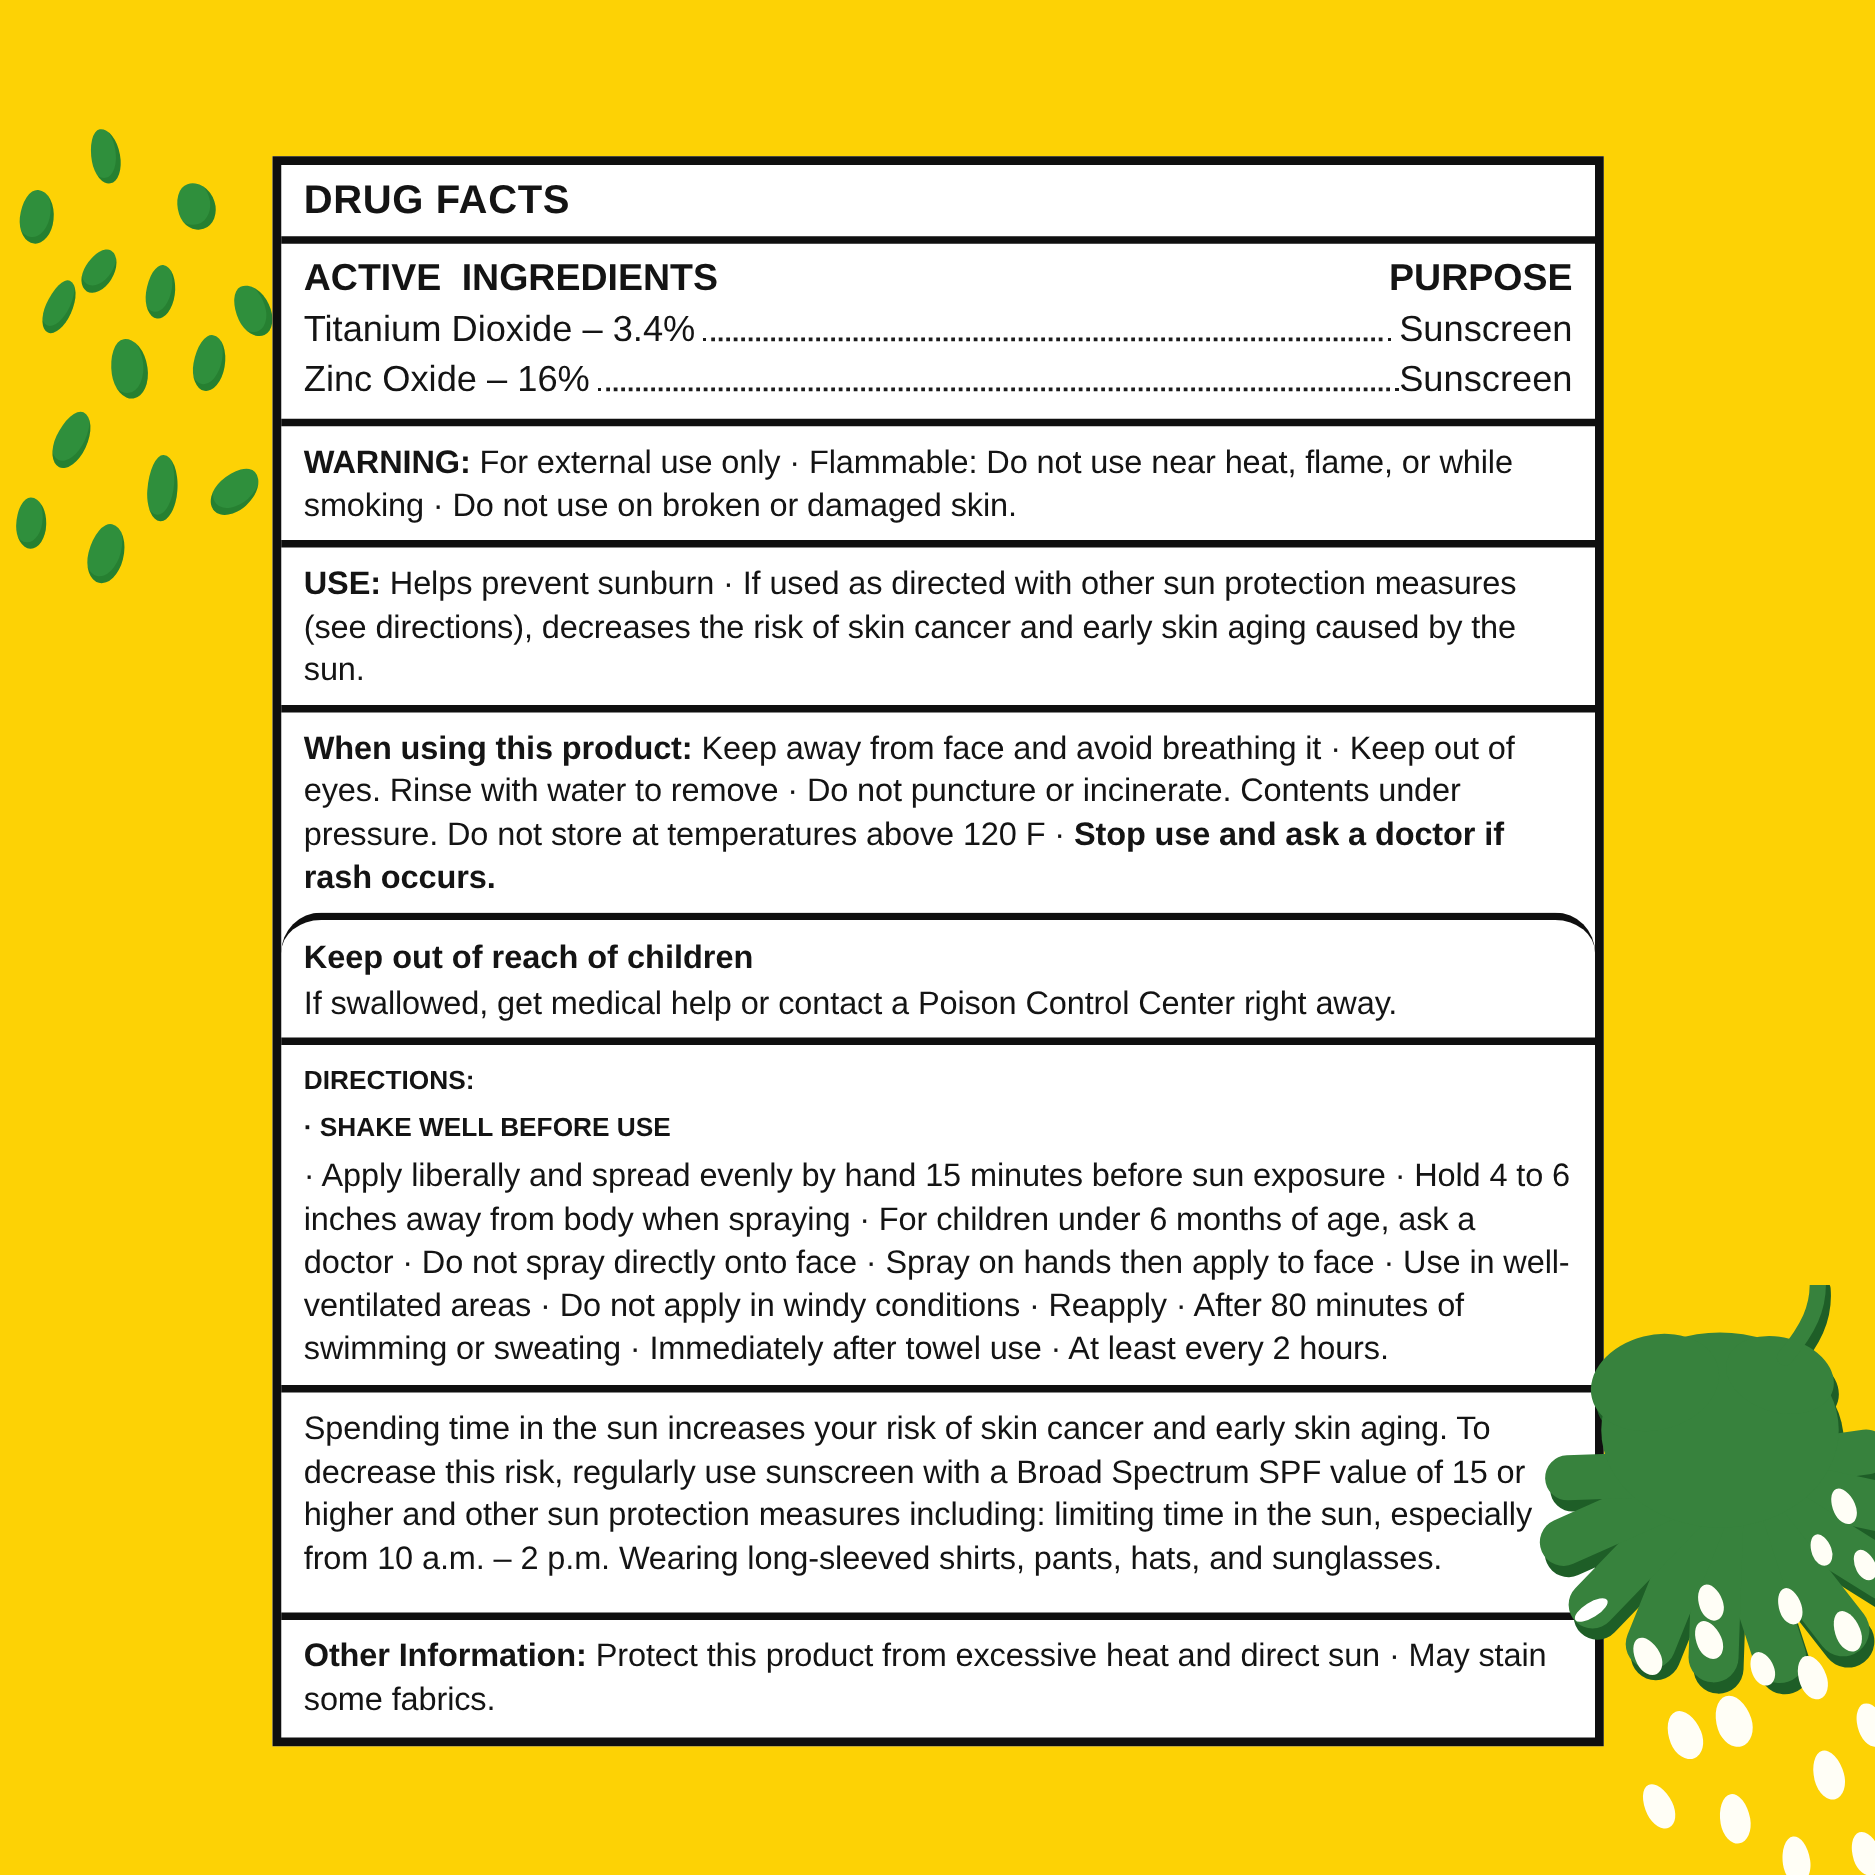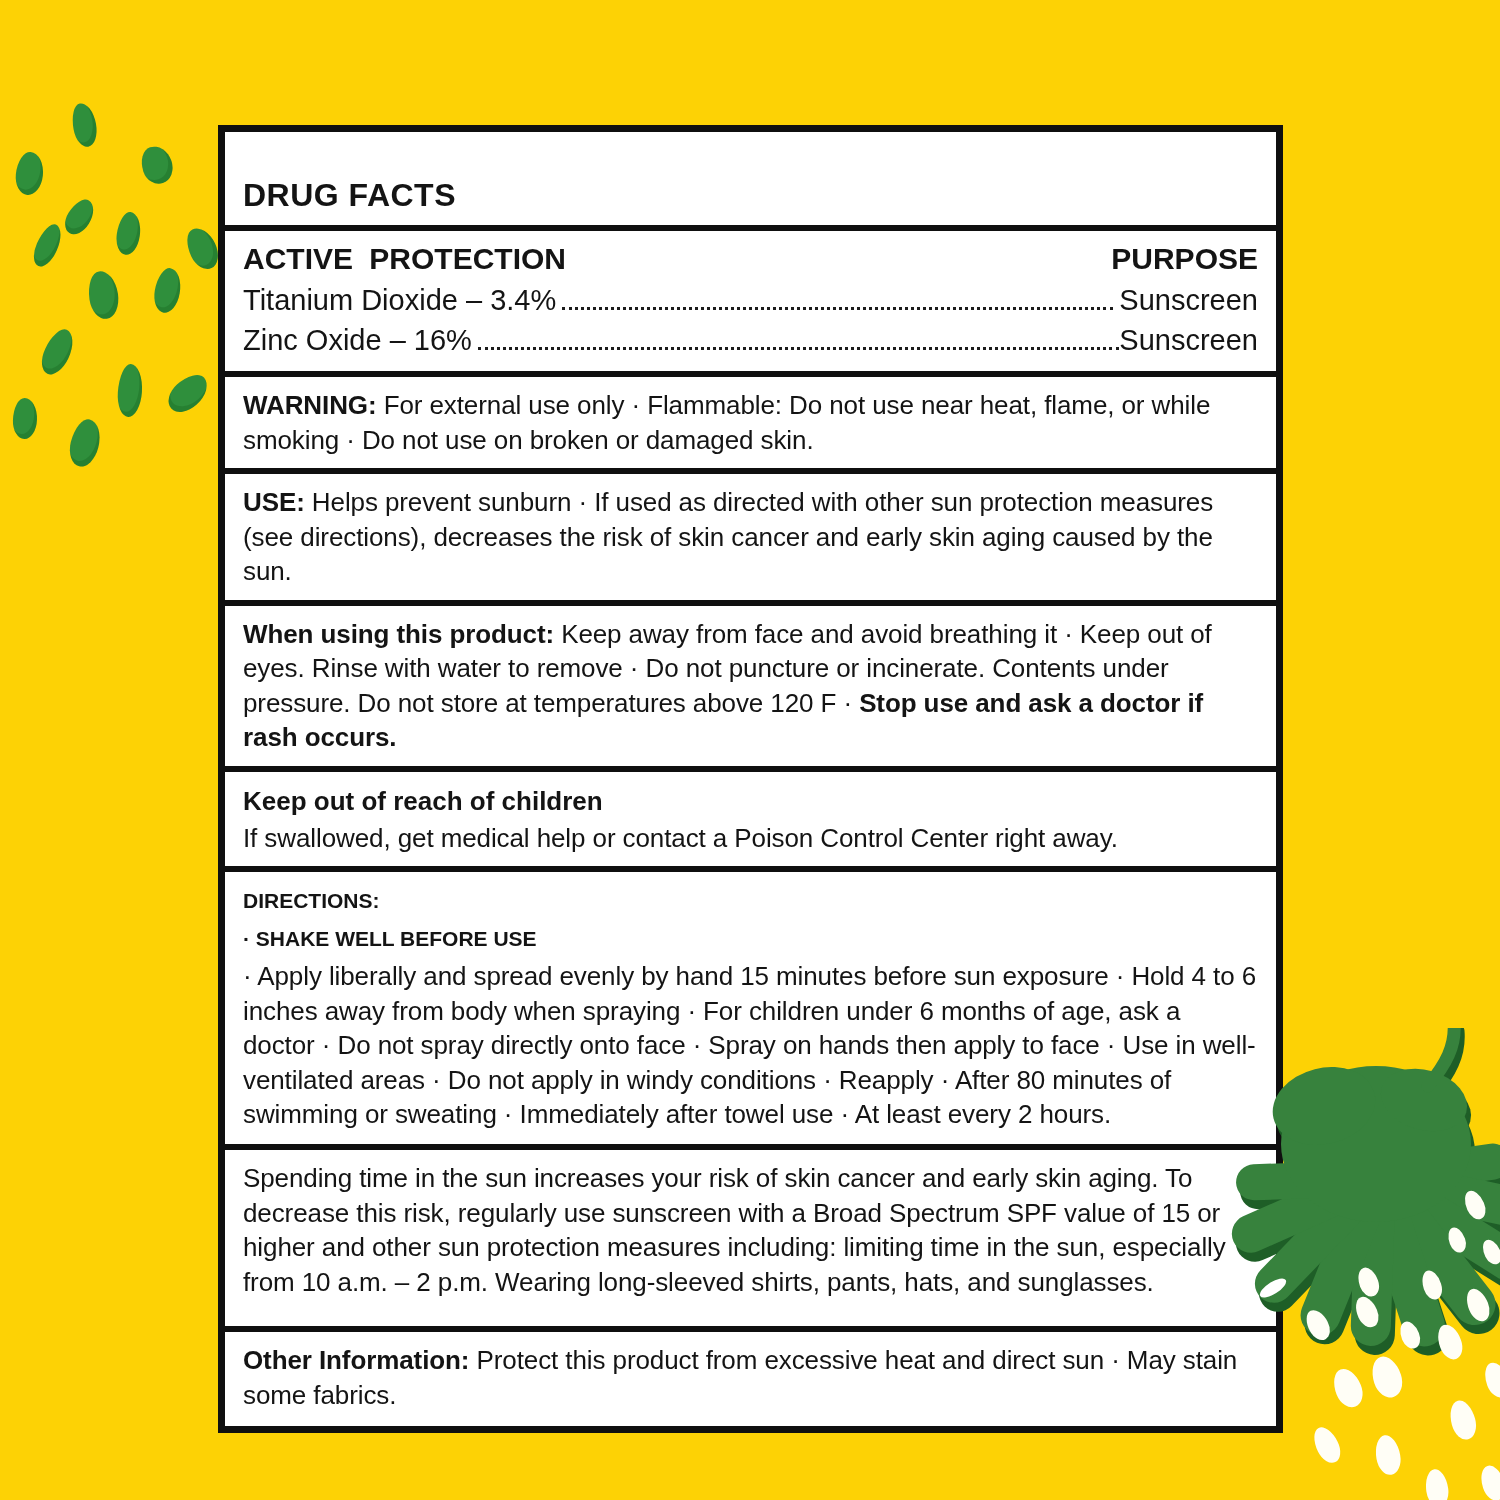--- a/index.html
+++ b/index.html
@@ -10,34 +10,34 @@
     color:#141414;
   }
   
   .label-box{
     position:absolute;left:218px;top:125px;width:1065px;min-height:1255px;
     background:#ffffff;border:7px solid #0f0f0f;box-sizing:border-box;
     z-index:2;display:flex;flex-direction:column;
   }
   .section{border-top:6px solid #0f0f0f;padding:9px 18px 11px;box-sizing:border-box;}
   .section:first-child{border-top:none;}
-  .sec-title{min-height:48px;display:flex;align-items:center;margin-top:36px;}
+  .sec-title{min-height:48px;display:flex;align-items:center;}
   .title-text{font-size:32px;font-weight:800;letter-spacing:.5px;}
   
   .sec-active{min-height:112px;}
   .ai-head{display:flex;justify-content:space-between;font-weight:800;font-size:30px;margin:2px 0 4px;}
   .ai-head .left{word-spacing:8px;}
   .ai-row{display:flex;align-items:baseline;font-size:29px;line-height:40px;}
   .leader{flex:1;border-bottom:3px dotted #1c1c1c;margin:0 6px 9px 6px;min-width:40px;}
   .leader.tight{margin-right:0;}
   
   .sec-use{min-height:128px;}
   .sec-warning{min-height:88px;}
   .sec-when{min-height:158px;}
-  .sec-children{min-height:100px;}
+  .sec-children{min-height:100px;border-radius:32px;}
   .sec-directions{min-height:278px;}
   .sec-sun{min-height:182px;}
   .sec-other{min-height:100px;}
   p.body{font-size:26px;line-height:34.5px;margin:2px 0 0;letter-spacing:-.1px;}
   p.body b{font-weight:700;}
   .hline{font-size:21px;font-weight:800;line-height:36px;margin:2px 0 0;}
   .sun-body{font-size:24px;line-height:36px;margin:3px 0 0;letter-spacing:0;}
   
   .dot{position:absolute;z-index:1;}
   .green-dot{background:#2F8F3C;border-radius:46% 54% 50% 50% / 55% 52% 48% 45%;
@@ -66,21 +66,21 @@
   </div>
 
 <div class="label-box">
 
   <div class="section sec-title">
     <span class="title-text">DRUG FACTS</span>
   </div>
 
   <div class="section sec-active">
     <div class="ai-head">
-      <span class="left">ACTIVE PROTECTION</span>
+      <span class="left">ACTIVE INGREDIENTS</span>
       <span class="right">PURPOSE</span>
     </div>
     <div class="ai-row">
       <span>Titanium Dioxide – 3.4%</span>
       <span class="leader"></span>
       <span>Sunscreen</span>
     </div>
     <div class="ai-row">
       <span>Zinc Oxide – 16%</span>
       <span class="leader tight"></span>

